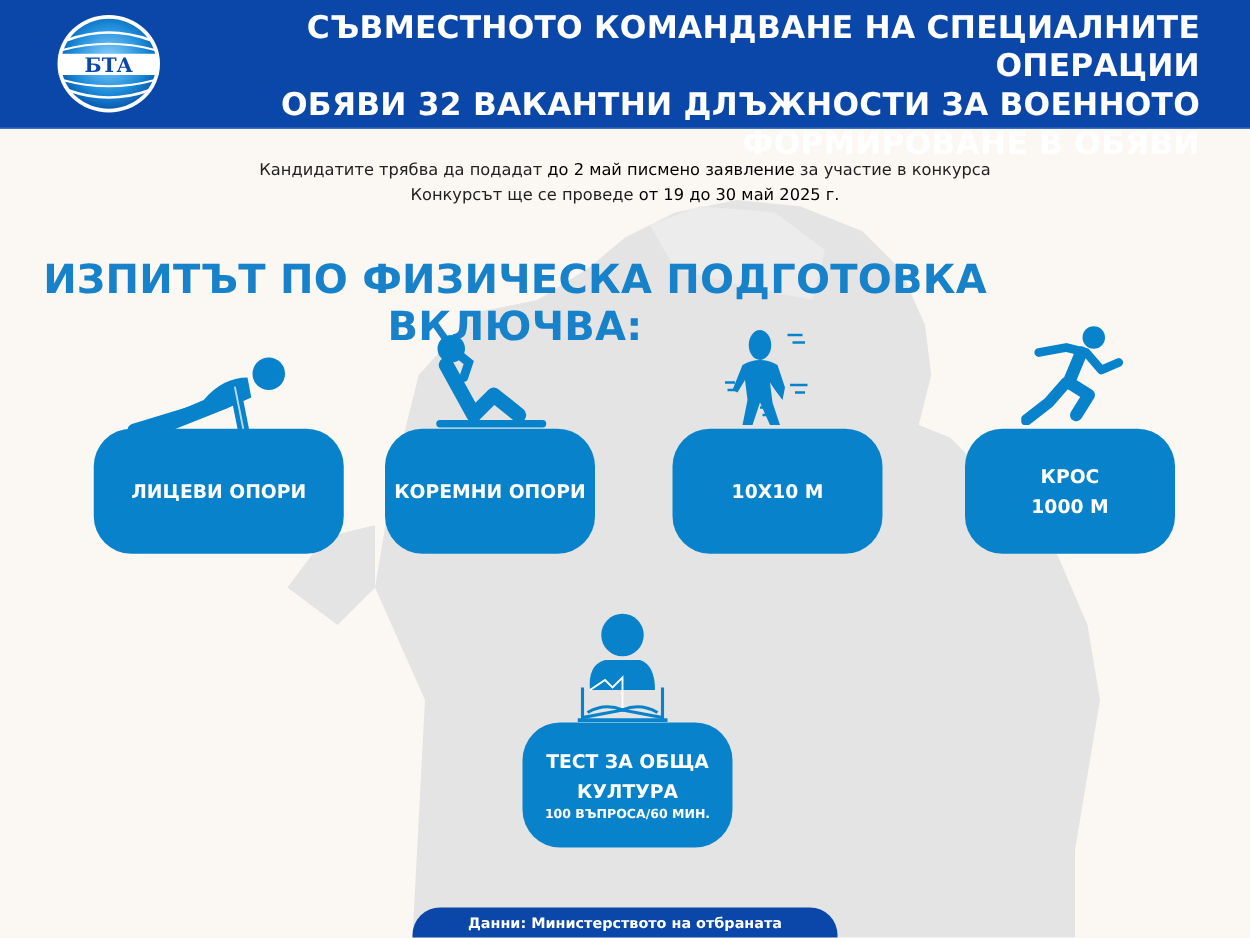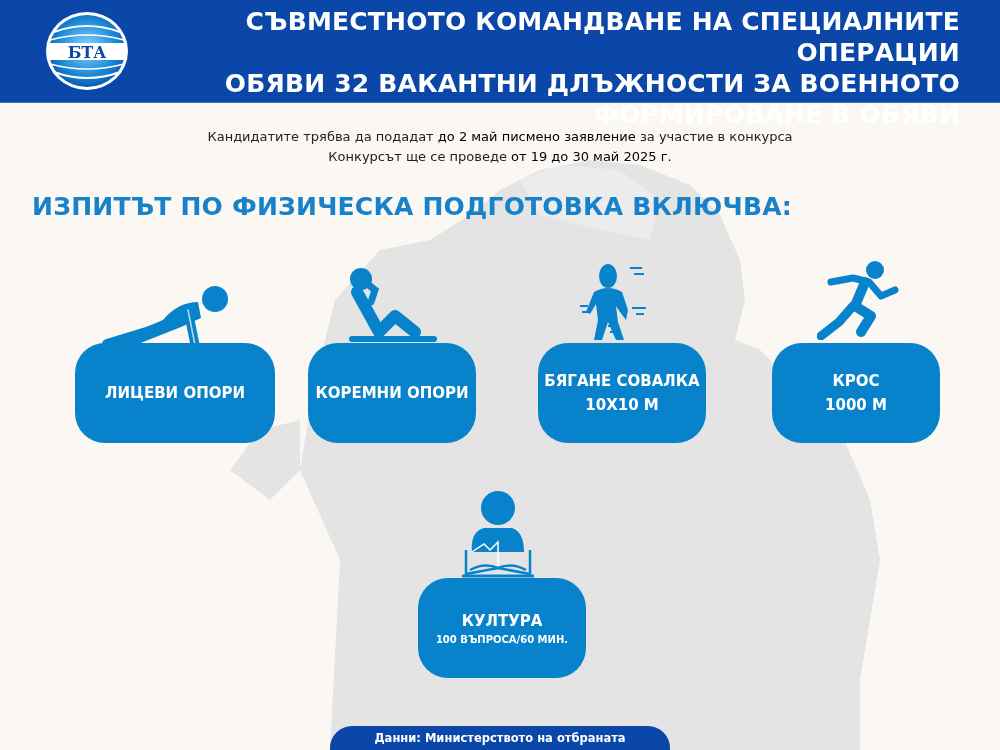--- a/index.html
+++ b/index.html
@@ -20,22 +20,22 @@
     position: absolute; left: 140px; top: 6px; width: 820px;
     color: #ffffff; font-weight: bold; text-align: right;
     font-size: 25px; line-height: 31px; letter-spacing: 0.2px;
   }
   .intro {
     position: absolute; left: 0; top: 127px; width: 1000px; text-align: center;
     font-size: 13px; line-height: 20px; color: #222; z-index: 2;
   }
   .intro b { font-weight: normal; color: #000000; }
   .section-title {
-    position: absolute; left: 0; top: 192px; width: 824px; text-align: center;
-    font-size: 25px; font-weight: bold; color: #1781c9; z-index: 2;
+    position: absolute; left: 0; top: 204px; width: 824px; text-align: center;
+    font-size: 32px; font-weight: bold; color: #1781c9; z-index: 2;
     letter-spacing: 0.2px;
   }
   .card { position: absolute; z-index: 2; }
   .card .icon { position: absolute; }
   .card .box {
     position: absolute; background: #0883cb; border-radius: 30px;
     color: #fff; font-weight: bold; text-align: center;
     display: flex; flex-direction: column; align-items: center; justify-content: center;
   }
   .box .line { font-size: 15px; line-height: 24px; }
@@ -117,21 +117,20 @@
   </div>
 </div>
 
 <div class="card" style="left:538px; top:262px; width:170px; height:182px;">
   <svg class="icon" viewBox="0 0 90 80" style="left:42px; top:0; width:90px; height:80px;">
     <ellipse cx="28" cy="14" rx="9" ry="12" fill="#0883cb"></ellipse>
     <path d="M14 30 Q28 22 42 30 L48 48 L46 58 L40 50 L36 44 L38 60 L44 78 L36 78 L28 60 L22 78 L14 78 L18 58 L16 42 L10 52 L6 50 Z" fill="#0883cb"></path>
     <path d="M50 6 L62 6 M54 12 L64 12 M52 46 L66 46 M56 52 L64 52 M0 44 L8 44 M2 50 L10 50 M28 64 L36 64 M30 70 L38 70" stroke="#0883cb" stroke-width="2"></path>
   </svg>
   <div class="box" style="left:0; top:81px; width:168px; height:100px;">
-    <div class="line">БЯГАНЕ СОВАЛКА</div>
     <div class="line">10Х10 М</div>
   </div>
 </div>
 
 <div class="card" style="left:772px; top:262px; width:170px; height:182px;">
   <svg class="icon" viewBox="0 0 90 80" style="left:45px; top:-2px; width:90px; height:80px;">
     <circle cx="58" cy="10" r="9" fill="#0883cb"></circle>
     <path d="M14 22 L36 18 L52 22 L64 36 L78 30" stroke="#0883cb" stroke-width="7" fill="none" stroke-linecap="round" stroke-linejoin="round"></path>
     <path d="M48 22 L38 46 L54 56 L44 72" stroke="#0883cb" stroke-width="10" fill="none" stroke-linecap="round" stroke-linejoin="round"></path>
     <path d="M36 46 L22 62 L4 76" stroke="#0883cb" stroke-width="9" fill="none" stroke-linecap="round" stroke-linejoin="round"></path>
@@ -145,18 +144,19 @@
 <div class="card" style="left:418px; top:490px; width:170px; height:188px;">
   <svg class="icon" viewBox="0 0 80 90" style="left:44px; top:0; width:80px; height:90px;">
     <circle cx="36" cy="18" r="17" fill="#0883cb"></circle>
     <path d="M10 62 Q8 42 22 38 L50 38 Q62 42 62 62 Z" fill="#0883cb"></path>
     <path d="M10 62 L22 54 L28 60 L36 52 L36 78" stroke="#fff" stroke-width="1.5" fill="none"></path>
     <path d="M4 60 L4 84 L36 78 L68 84 L68 60" stroke="#0883cb" stroke-width="2.5" fill="none"></path>
     <path d="M8 80 Q22 72 36 78 Q50 72 64 80" stroke="#0883cb" stroke-width="2.5" fill="none"></path>
     <path d="M0 86 L72 86" stroke="#0883cb" stroke-width="3"></path>
   </svg>
   <div class="box" style="left:0; top:88px; width:168px; height:100px;">
+    <div class="line">ТЕСТ ЗА ОБЩА</div>
     <div class="line">КУЛТУРА</div>
     <div class="small">100 ВЪПРОСА/60 МИН.</div>
   </div>
 </div>
 
 <div class="footer">Данни: Министерството на отбраната</div>
 
 </body></html>

